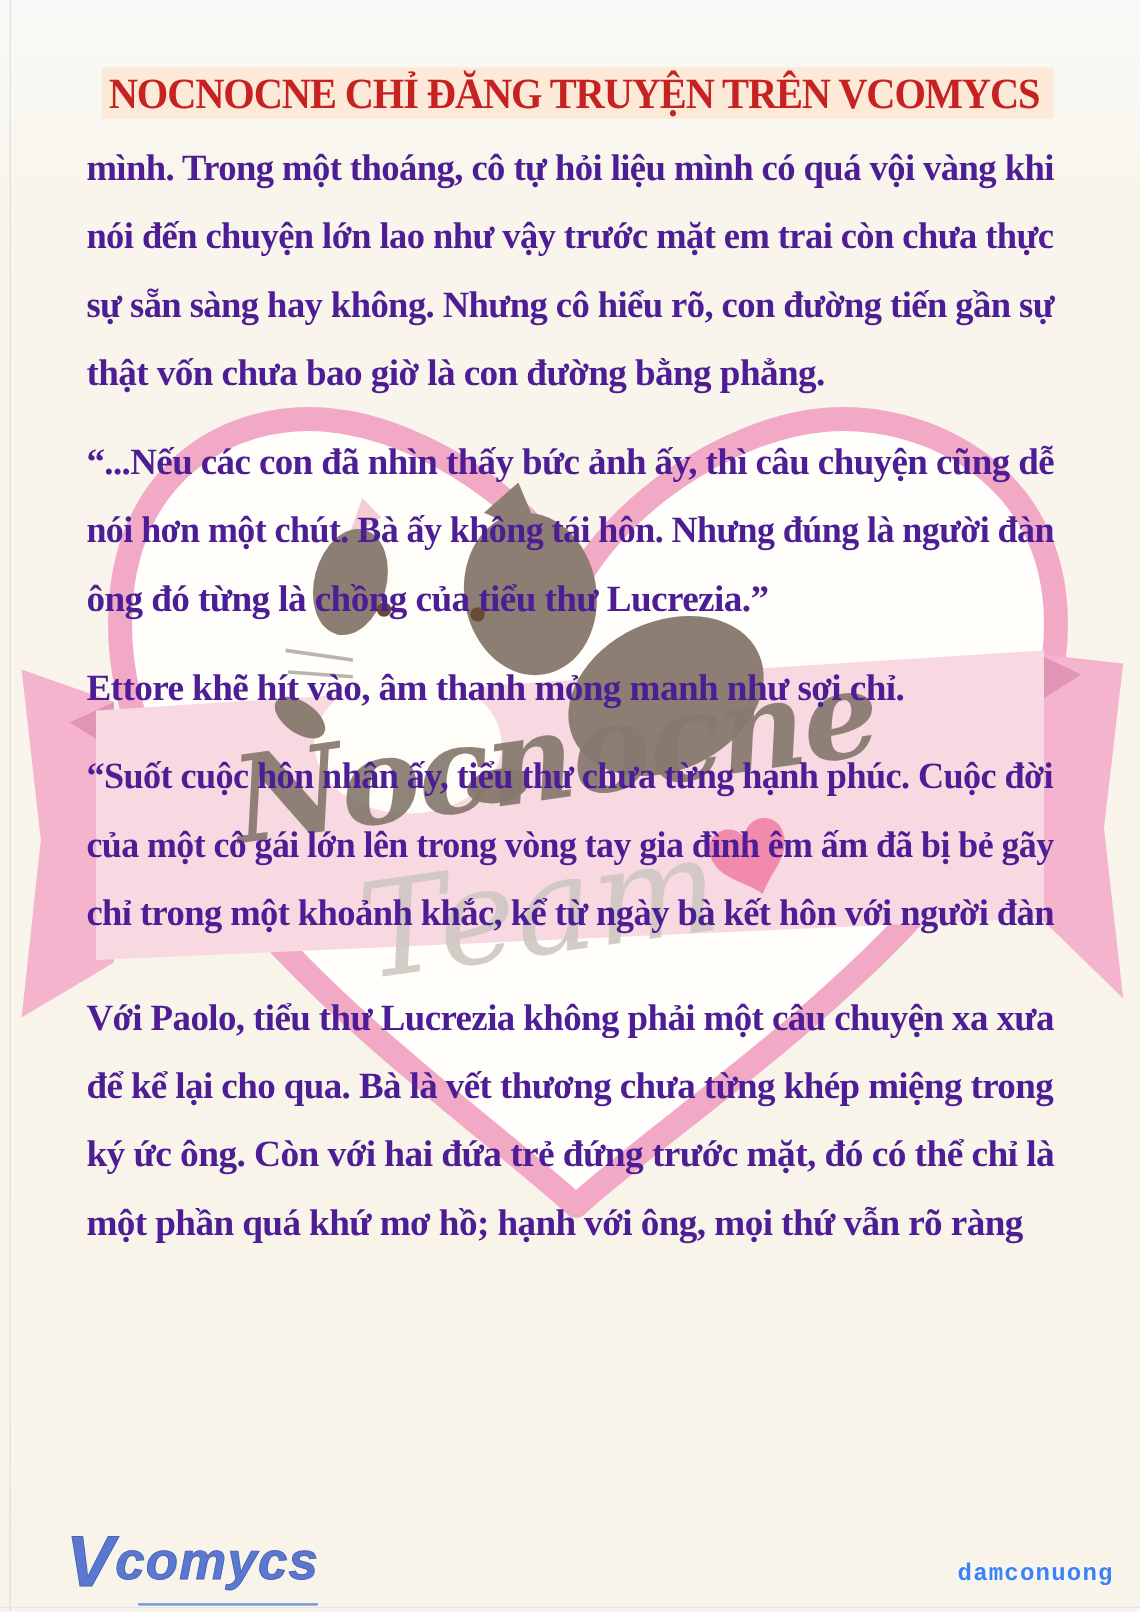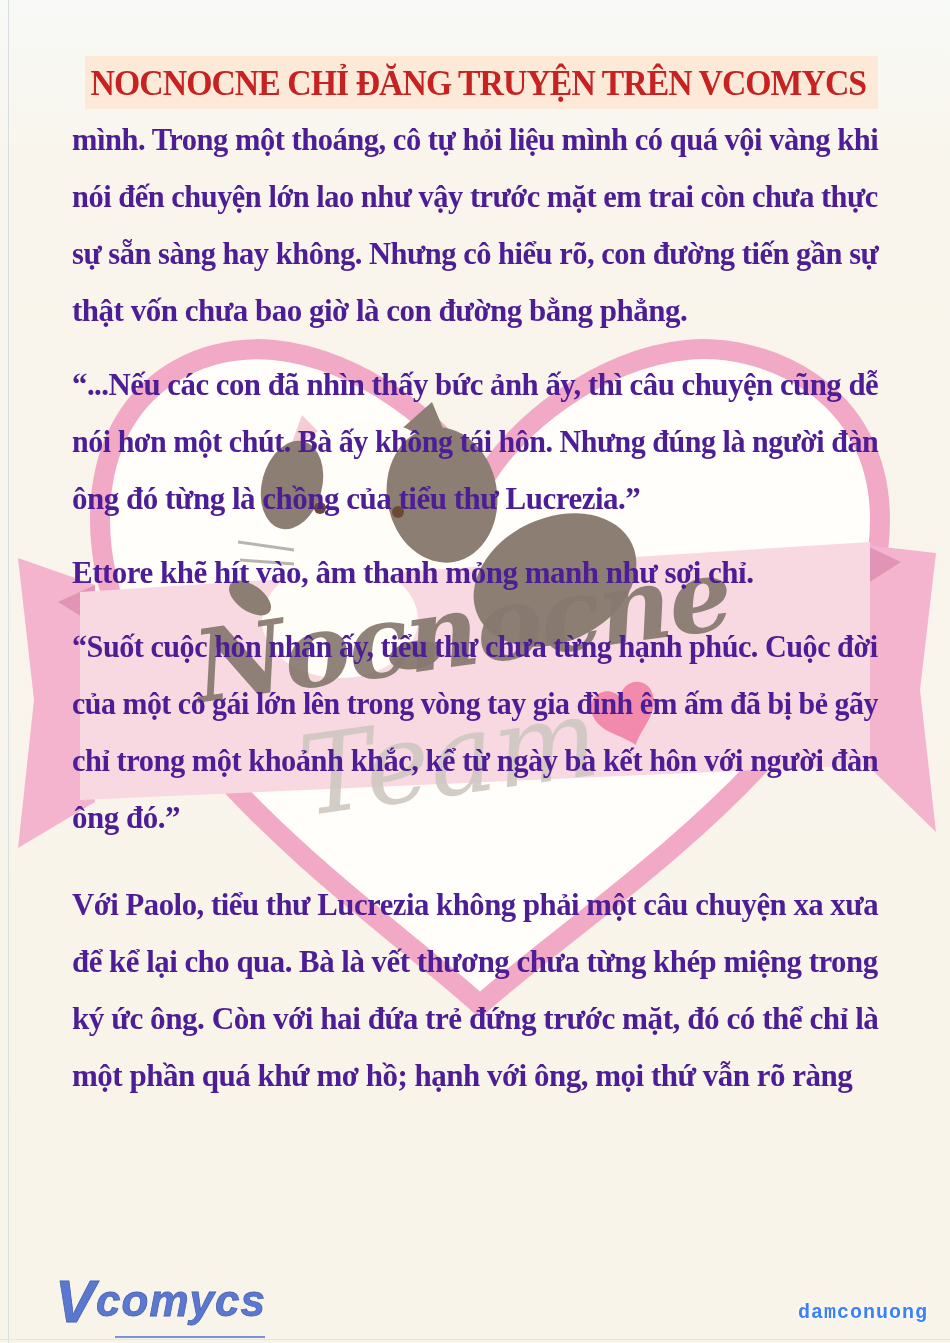--- a/index.html
+++ b/index.html
@@ -10,21 +10,21 @@
   }
   .edge-left{position:absolute;left:8px;top:0;bottom:0;width:1px;background:#d9dee3;}
   .edge-bottom{position:absolute;left:0;right:0;bottom:3px;height:1px;background:#e2e6ea;}
 
   
   .wm{position:absolute;left:0;top:0;width:950px;height:1343px;z-index:0;}
   .wm text{font-family:"DejaVu Serif","Liberation Serif",serif;}
 
   
   .title-band{
-    position:absolute;left:85px;top:56px;width:793px;height:53px;
+    position:absolute;left:85px;top:56px;width:793px;height:43px;
     background:#fce9d8;z-index:2;display:flex;align-items:center;
   }
   .title-text{
     display:inline-block;white-space:nowrap;transform-origin:0 50%;
     font-weight:bold;font-size:36px;color:#c62222;letter-spacing:-1px;
     padding-left:6px;
   }
 
   
   .body-text{
@@ -111,21 +111,20 @@
       <div class="line" style="transform: scaleX(0.9688);">nói hơn một chút. Bà ấy không tái hôn. Nhưng đúng là người đàn</div>
       <div class="line last">ông đó từng là chồng của tiểu thư Lucrezia.”</div>
     </div>
     <div class="para">
       <div class="line last">Ettore khẽ hít vào, âm thanh mỏng manh như sợi chỉ.</div>
     </div>
     <div class="para">
       <div class="line" style="transform: scaleX(0.9734);">“Suốt cuộc hôn nhân ấy, tiểu thư chưa từng hạnh phúc. Cuộc đời</div>
       <div class="line" style="transform: scaleX(0.9653);">của một cô gái lớn lên trong vòng tay gia đình êm ấm đã bị bẻ gãy</div>
       <div class="line" style="transform: scaleX(0.9829);">chỉ trong một khoảnh khắc, kể từ ngày bà kết hôn với người đàn</div>
-      <div class="line last">ông đó.”</div>
     </div>
     <div class="para">
       <div class="line" style="transform: scaleX(0.9926);">Với Paolo, tiểu thư Lucrezia không phải một câu chuyện xa xưa</div>
       <div class="line" style="transform: scaleX(0.9951);">để kể lại cho qua. Bà là vết thương chưa từng khép miệng trong</div>
       <div class="line" style="transform: scaleX(1.0062);">ký ức ông. Còn với hai đứa trẻ đứng trước mặt, đó có thể chỉ là</div>
       <div class="line last">một phần quá khứ mơ hồ; hạnh với ông, mọi thứ vẫn rõ ràng</div>
     </div>
   </div>
 
 <div class="vlogo">

